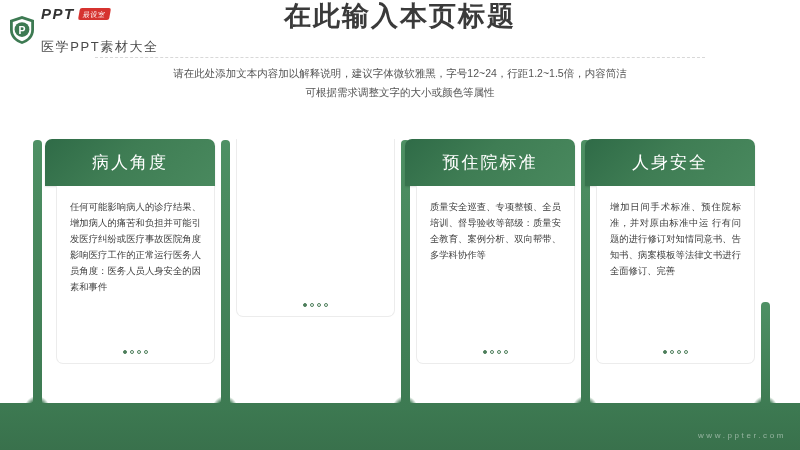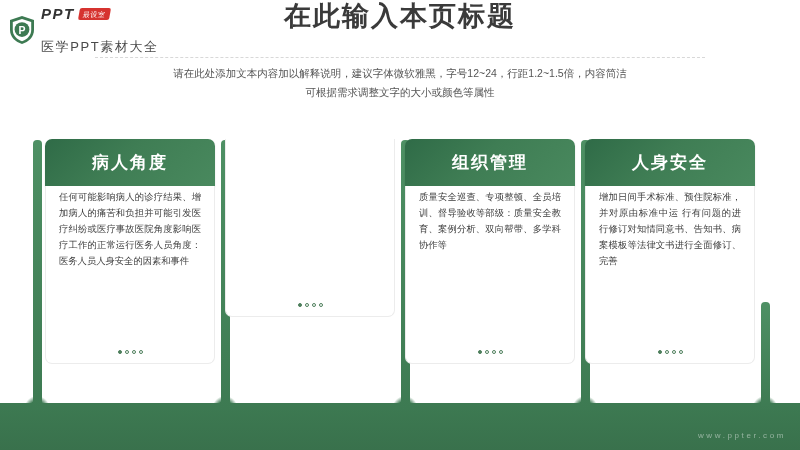--- a/index.html
+++ b/index.html
@@ -141,33 +141,34 @@
     border-radius: 7px 7px 0 0;
     background: linear-gradient(135deg, #2f6b47 0%, #3f7d54 45%, #49895e 100%);
     display: flex;
     align-items: center;
     justify-content: center;
     box-shadow: 0 1px 2px rgba(0,0,0,0.12);
   }
   .card-head-label {
     color: #ffffff;
     font-size: 17px;
-    font-weight: bold;
+    font-weight: normal;
     letter-spacing: 2px;
     line-height: 1;
   }
   .card-body {
     min-height: 178px;
     background: #ffffff;
     border: 1px solid #ececec;
     border-top: none;
     border-radius: 0 0 7px 7px;
-    padding: 4px 13px 6px 13px;
+    padding: 14px 13px 6px 13px;
     box-sizing: border-box;
     position: relative;
+    margin-left: 11px;
   }
   .card-text {
     font-size: 9.3px;
     line-height: 1.72;
     color: #3c3c3c;
     text-align: justify;
   }
   .card-dots {
     position: absolute;
     left: 0;
@@ -260,21 +261,21 @@
           <span class="dot on"></span>
           <span class="dot"></span>
           <span class="dot"></span>
           <span class="dot"></span>
         </div>
       </div>
     </div>
 
     <div class="card">
       <div class="card-head">
-        <span class="card-head-label">组织管理</span>
+        <span class="card-head-label">预住院标准</span>
       </div>
       <div class="card-body">
         <div class="card-text">质量安全巡查、专项整顿、全员培训、督导验收等部级：质量安全教育、案例分析、双向帮带、多学科协作等</div>
         <div class="card-dots">
           <span class="dot on"></span>
           <span class="dot"></span>
           <span class="dot"></span>
           <span class="dot"></span>
         </div>
       </div>

